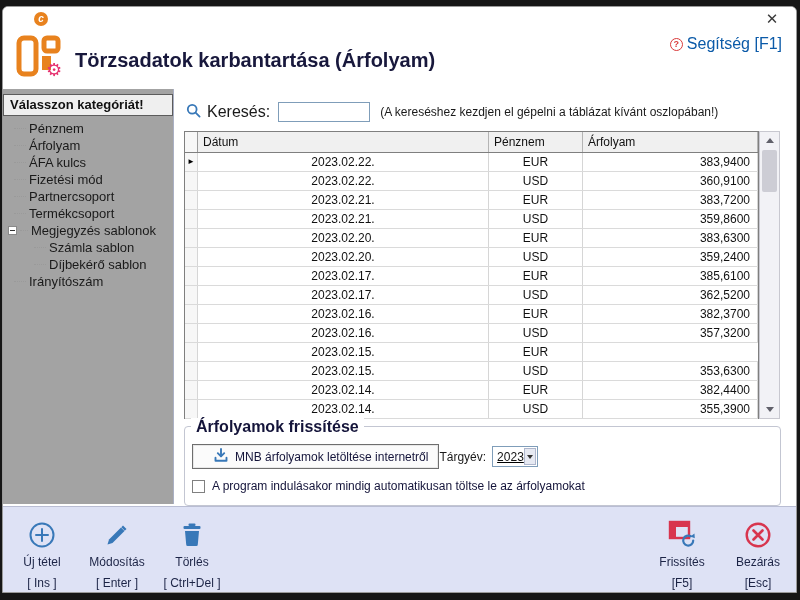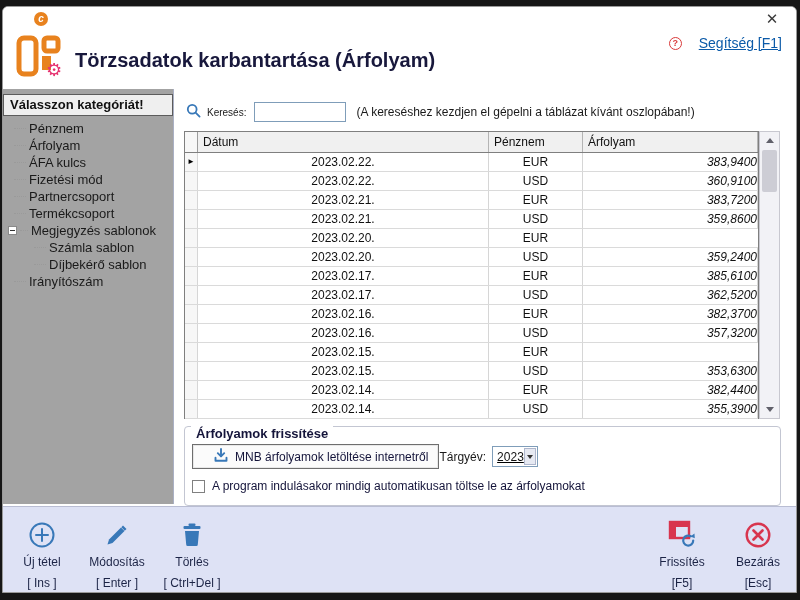--- a/index.html
+++ b/index.html
@@ -30,21 +30,21 @@
   
   .header{position:absolute;left:0;top:24px;right:0;height:53px;background:#fff;}
   .logo{position:absolute;left:13px;top:4px;width:50px;height:48px;}
   .logo-gear{position:absolute;left:30px;top:26px;font-size:18px;color:#E6326F;line-height:1;}
   .header-title{position:absolute;left:72px;top:18px;font-size:20px;font-weight:bold;color:#18183c;}
   .help-link{position:absolute;right:14px;top:4px;display:flex;align-items:center;gap:4px;}
   .help-q{
     width:13px;height:13px;border:1.6px solid #D93A3A;border-radius:50%;box-sizing:border-box;
     color:#D93A3A;font-size:9px;font-weight:bold;display:flex;align-items:center;justify-content:center;line-height:1;
   }
-  .help-text{font-size:14px;color:#0B5AA8;text-decoration:underline;margin-left:13px;}
+  .help-text{font-size:16px;color:#0B5AA8;}
   .orange-rule{position:absolute;left:0;top:77px;right:0;height:5px;background:#E8821E;}
   
   .content{position:absolute;left:0;top:82px;right:0;bottom:88px;background:#fff;}
   .sidebar{position:absolute;left:0;top:0;bottom:0;width:171px;border-right:1px solid #aab0c4;box-sizing:border-box;background:#a3a3a3;}
   .sidebar-header{
     margin:5px 0 0 0;border:1px solid #5c5c5c;background:#efefef;
     font-size:13px;font-weight:bold;color:#111;padding:2px 6px 3px 6px;
   }
   .tree{margin-top:4px;}
   .titem{display:flex;align-items:center;height:17px;font-size:13px;color:#1a1a1a;cursor:default;}
@@ -52,21 +52,21 @@
   .titem.lvl2 .guide{margin-left:31px;}
   .expander{
     display:inline-block;width:9px;height:9px;border:1px solid #8a8a8a;background:#fff;
     box-sizing:border-box;position:relative;margin:0 3px 0 5px;
   }
   .expander::after{content:"";position:absolute;left:1px;right:1px;top:3px;border-top:1px solid #333;}
   .titem.has-exp .guide{margin-left:0;width:8px;}
   
   .main{position:absolute;left:171px;top:0;right:0;bottom:0;background:#fff;}
   .search-row{position:absolute;left:12px;top:12px;right:8px;height:22px;display:flex;align-items:center;}
-  .search-label{font-size:10px;color:#1a1a1a;margin-left:6px;}
+  .search-label{font-size:16px;color:#1a1a1a;margin-left:6px;}
   .search-input{
     margin-left:8px;width:92px;height:20px;border:1px solid #7f9db9;box-sizing:border-box;
     font-size:12px;padding:0 3px;outline:none;background:#fff;
   }
   .search-hint{font-size:12px;color:#1a1a1a;margin-left:10px;white-space:nowrap;}
   
   .grid{
     position:absolute;left:10px;top:42px;width:575px;height:288px;
     border:1px solid #7f7f7f;box-sizing:border-box;background:#fff;
   }
@@ -74,42 +74,42 @@
   .th{font-size:12px;color:#111;display:flex;align-items:center;padding-left:5px;border-right:1px solid #b4b4b4;box-sizing:border-box;}
   .c-sel{width:13px;flex:none;border-right:1px solid #9c9c9c;box-sizing:border-box;background:#f7f7f7;
          display:flex;align-items:center;justify-content:center;}
   .c-date{width:291px;flex:none;}
   .c-cur{width:94px;flex:none;}
   .c-rate{flex:1;}
   .trow{display:flex;height:19px;border-bottom:1px solid #dadada;box-sizing:border-box;}
   .trow .td{font-size:12px;color:#111;display:flex;align-items:center;border-right:1px solid #d6d6d6;box-sizing:border-box;}
   .trow .c-date{justify-content:center;}
   .trow .c-cur{justify-content:center;}
-  .trow .c-rate{justify-content:flex-end;font-style:italic;}
+  .trow .c-rate{justify-content:flex-end;padding-right:7px;}
   .row-marker{font-size:8px;color:#000;line-height:1;}
   
   .vscroll{
     position:absolute;left:585px;top:42px;width:21px;height:288px;
     background:#f2f2f6;border:1px solid #c8c8d0;box-sizing:border-box;
   }
   .sb-btn{position:absolute;left:0;right:0;height:17px;display:flex;align-items:center;justify-content:center;}
   .sb-up{top:0;}
   .sb-down{bottom:0;}
   .sb-arrow{width:0;height:0;border-left:4px solid transparent;border-right:4px solid transparent;}
   .sb-up .sb-arrow{border-bottom:5px solid #60606a;}
   .sb-down .sb-arrow{border-top:5px solid #60606a;}
   .sb-thumb{position:absolute;left:2px;right:2px;top:18px;height:42px;background:#cdcdd5;border-radius:2px;}
   
   .fieldset{
     position:absolute;left:10px;top:337px;width:597px;height:80px;
     border:1px solid #c3c6d2;border-radius:4px;box-sizing:border-box;
   }
   .fieldset-legend{
     position:absolute;left:6px;top:-9px;background:#fff;padding:0 5px;
-    font-size:13px;font-weight:bold;color:#14143a;margin-top:8px;
+    font-size:16px;font-weight:bold;color:#14143a;
   }
   .fs-row1{position:absolute;left:7px;top:17px;display:flex;align-items:center;}
   .dl-button{
     display:flex;align-items:center;gap:6px;height:25px;padding:0 10px 0 20px;
     background:#fbfbfb;border:1px solid #6e6e6e;box-shadow:0 0 0 1px #e8e8e8 inset;
     font-size:12px;color:#14143a;cursor:default;
   }
   .year-label{font-size:12px;color:#1a1a1a;}
   .combo{
     margin-left:6px;width:46px;height:21px;border:1px solid #7f9db9;box-sizing:border-box;
@@ -259,20 +259,21 @@
             <div class="trow">
               <div class="td c-sel"></div>
               <div class="td c-date">2023.02.21.</div>
               <div class="td c-cur">USD</div>
               <div class="td c-rate">359,8600</div>
             </div>
             <div class="trow">
               <div class="td c-sel"></div>
               <div class="td c-date">2023.02.20.</div>
               <div class="td c-cur">EUR</div>
+              <div class="td c-rate">383,6300</div>
             </div>
             <div class="trow">
               <div class="td c-sel"></div>
               <div class="td c-date">2023.02.20.</div>
               <div class="td c-cur">USD</div>
               <div class="td c-rate">359,2400</div>
             </div>
             <div class="trow">
               <div class="td c-sel"></div>
               <div class="td c-date">2023.02.17.</div>

